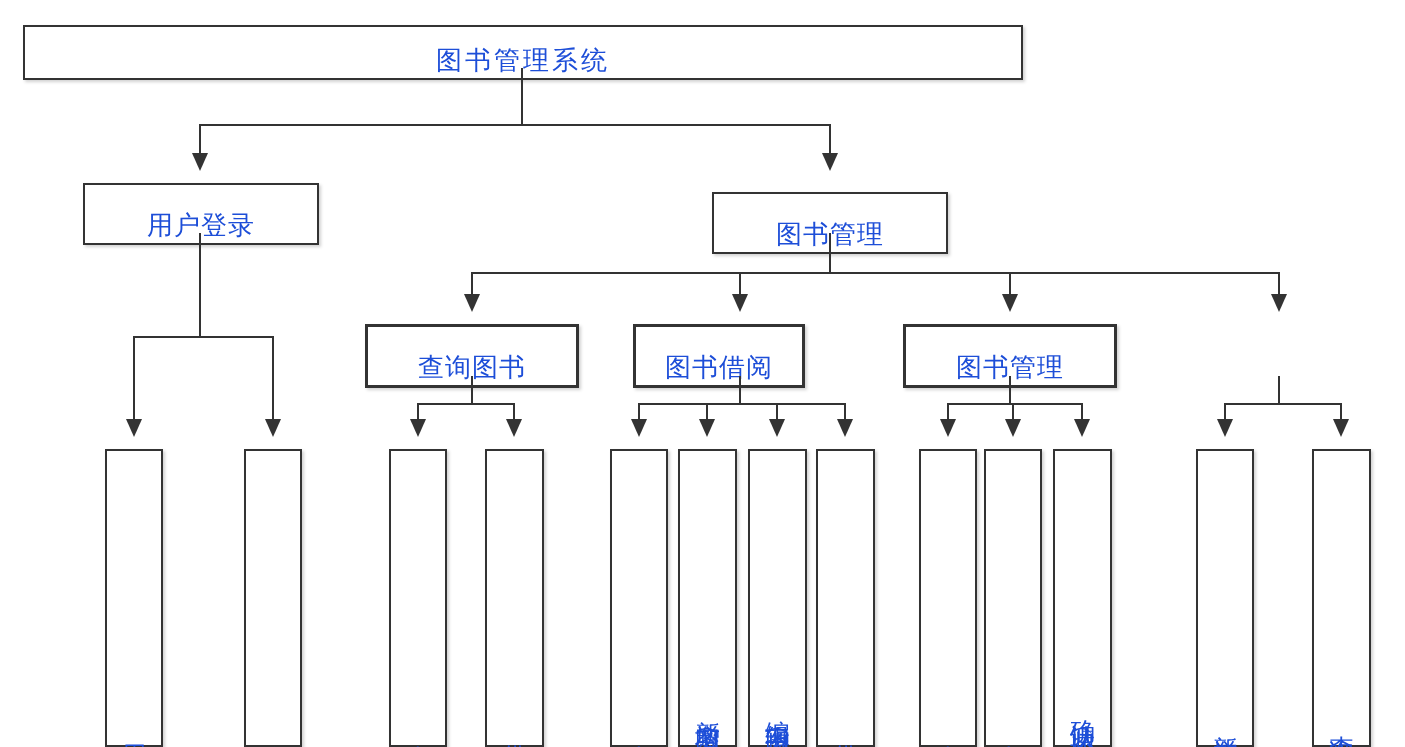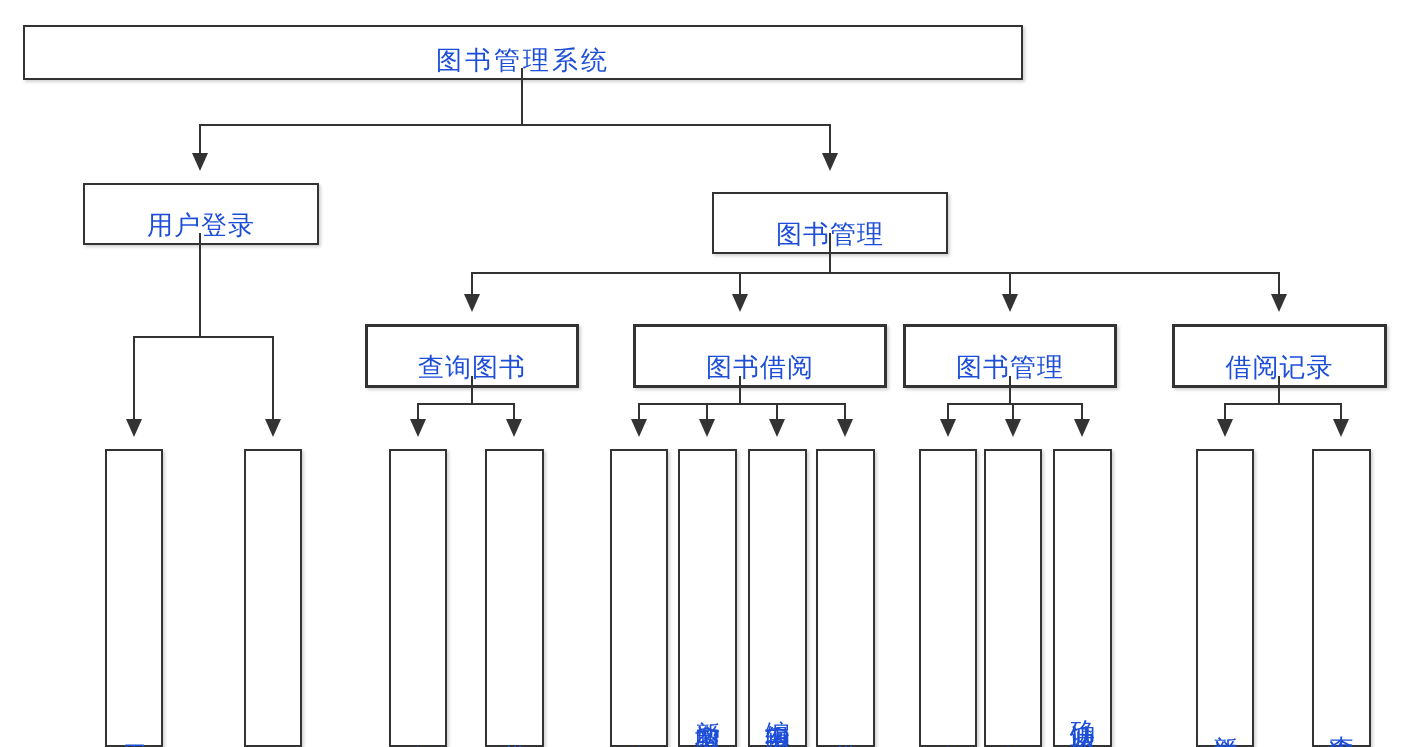--- a/index.html
+++ b/index.html
@@ -73,28 +73,25 @@
   <div class="box" style="left:83px; top:171px; width:236px; height:62px;">
     <span class="h-text">用户登录</span>
   </div>
   <div class="box" style="left:712px; top:180px; width:236px; height:62px;">
     <span class="h-text">图书管理</span>
   </div>
 
   <div class="box l3" style="left:365px; top:312px; width:214px; height:64px;">
     <span class="h-text">查询图书</span>
   </div>
-  <div class="box l3" style="left:633px; top:312px; width:254px; height:64px;">
+  <div class="box l3" style="left:633px; top:312px; width:172px; height:64px;">
     <span class="h-text">图书借阅</span>
   </div>
   <div class="box l3" style="left:903px; top:312px; width:214px; height:64px;">
     <span class="h-text">图书管理</span>
-  </div>
-  <div class="box l3" style="left:1172px; top:312px; width:215px; height:64px;">
-    <span class="h-text">借阅记录</span>
   </div>
 
   <div class="box" style="left:105px; top:437px; width:58px; height:298px;">
     <span class="v-text">用户登录</span>
   </div>
   <div class="box" style="left:244px; top:437px; width:58px; height:298px;">
     <span class="v-text">注销登录</span>
   </div>
 
   <div class="box" style="left:389px; top:437px; width:58px; height:298px;">

